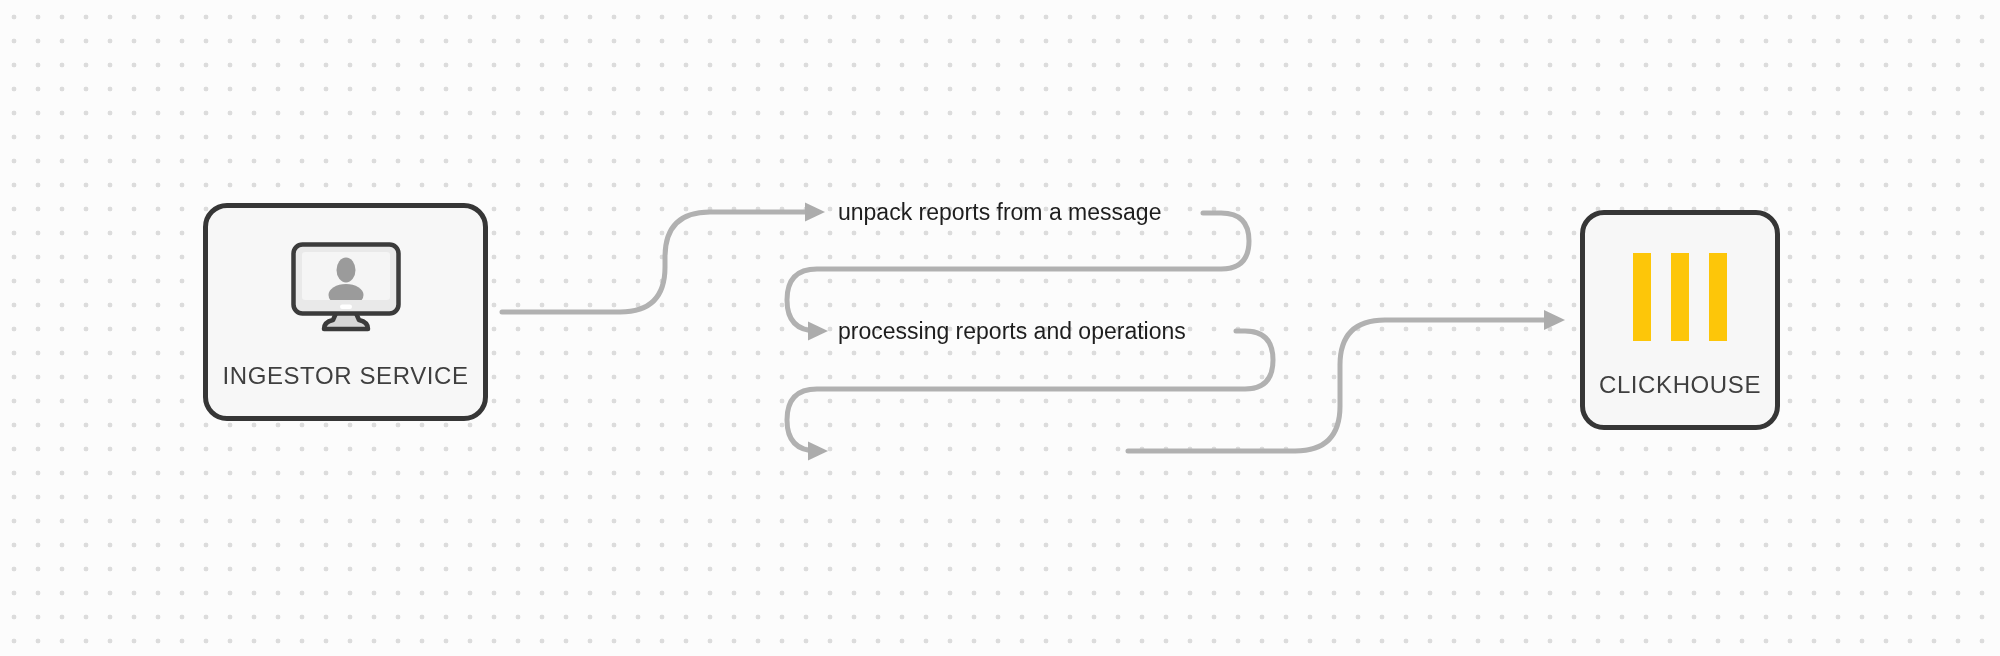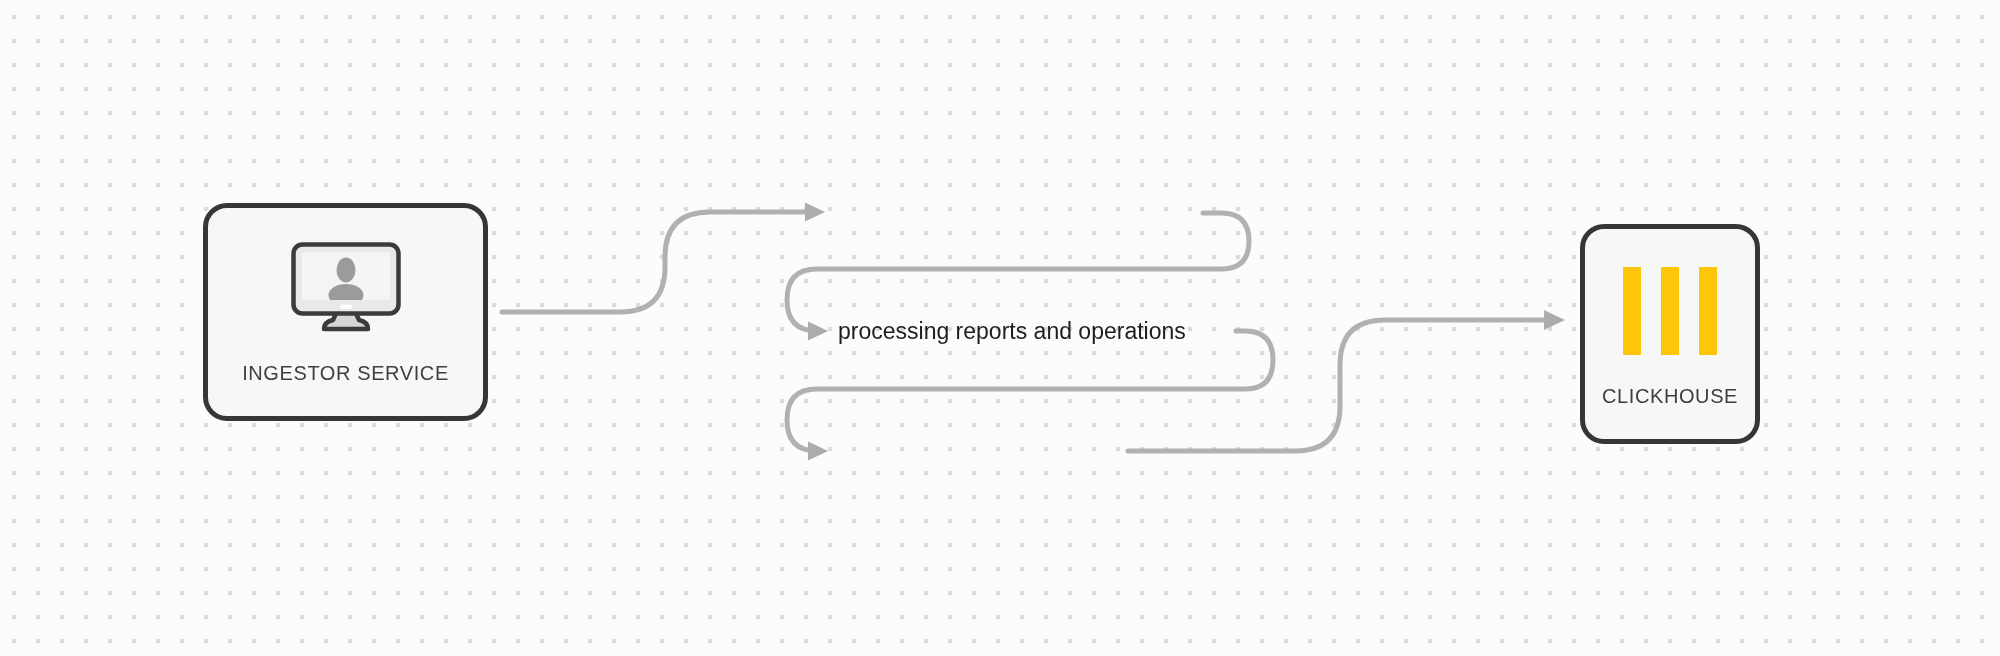--- a/index.html
+++ b/index.html
@@ -31,33 +31,33 @@
     stroke-linecap: round;
   }
   .arrowhead { fill: #acacac; }
   .node {
     position: absolute;
     background: #f7f7f7;
     border: 5px solid #363636;
     border-radius: 24px;
   }
   #node-ingestor { left: 203px; top: 203px; width: 285px; height: 218px; }
-  #node-clickhouse { left: 1580px; top: 224px; width: 180px; height: 220px; }
+  #node-clickhouse { left: 1580px; top: 210px; width: 200px; height: 220px; }
   .node-icon {
     position: absolute;
     left: 50%;
     transform: translateX(-50%);
   }
   #node-ingestor .node-icon { top: 34px; }
   #node-clickhouse .node-icon { top: 38px; }
   .node-label {
     position: absolute;
     left: 0; right: 0;
     text-align: center;
-    font-size: 20px;
+    font-size: 24px;
     letter-spacing: 0.6px;
     color: #3f3f3f;
     white-space: nowrap;
   }
   #node-ingestor .node-label { top: 154px; }
   #node-clickhouse .node-label { top: 156px; }
   .step-label {
     position: absolute;
     left: 838px;
     height: 30px;
@@ -111,15 +111,16 @@
 
   <div class="node" id="node-clickhouse">
     <svg class="node-icon" width="94" height="88" viewBox="0 0 94 88" xmlns="http://www.w3.org/2000/svg">
       <rect x="0" y="0" width="18" height="88" fill="#fdc609"></rect>
       <rect x="38" y="0" width="18" height="88" fill="#fdc609"></rect>
       <rect x="76" y="0" width="18" height="88" fill="#fdc609"></rect>
     </svg>
     <div class="node-label">CLICKHOUSE</div>
   </div>
 
+  <div class="step-label" id="step-1">unpack reports from a message</div>
   <div class="step-label" id="step-2">processing reports and operations</div>
 
 </div>
 
 </body></html>

